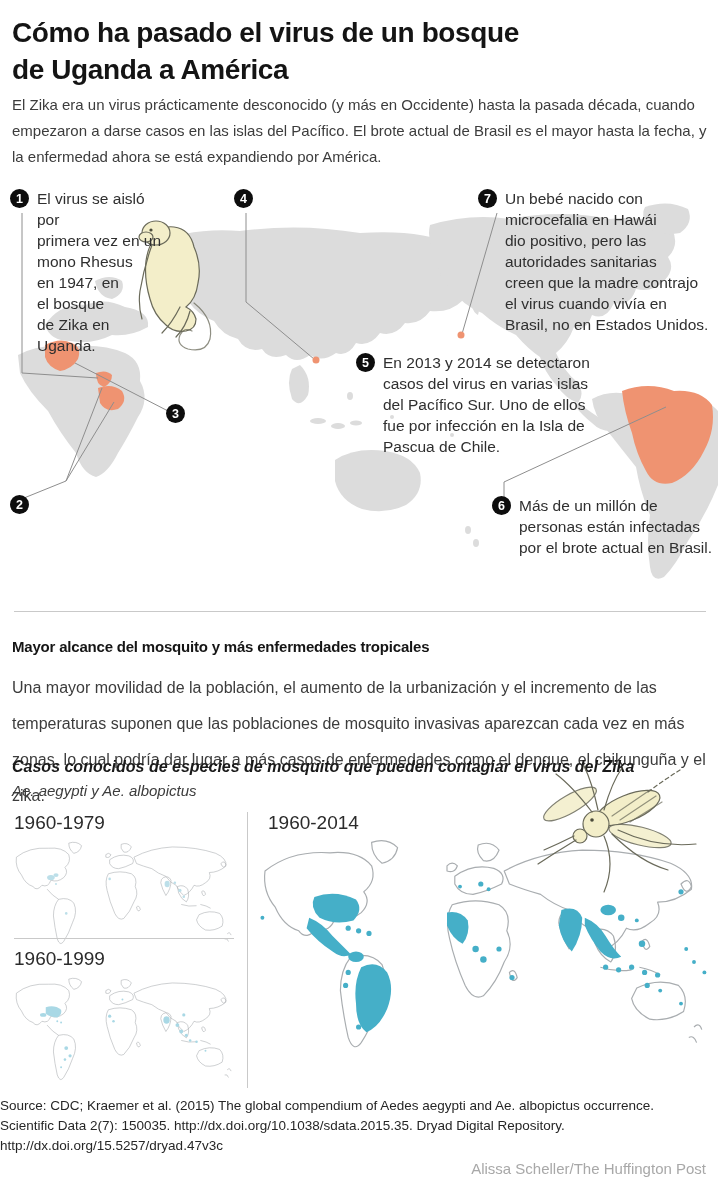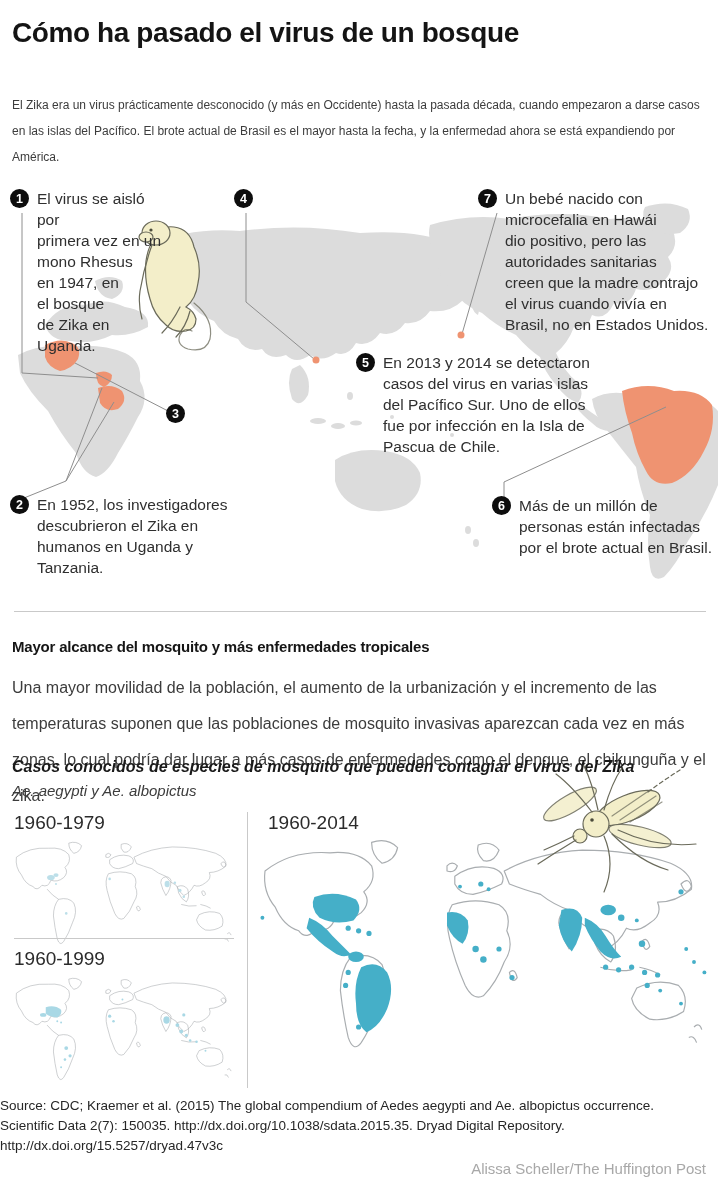--- a/index.html
+++ b/index.html
@@ -1,20 +1,20 @@
 <!DOCTYPE html>
 <html style="--highlight-orange: #ef9371; --map-gray: #dcdcdc; --occurrence-teal: #45afc8; --blue-light: #bcdfe9; --blue-mid: #a9d8e5; --outline-gray: #a9adb0; --illustration-yellow: #f3eec9;"><head>
 <meta charset="utf-8">
 <style>
   html,body{margin:0;padding:0;background:#fff;}
   #canvas{position:relative;width:720px;height:1198px;background:#fff;overflow:hidden;
           font-family:"Liberation Sans",sans-serif;color:#2e2e2e;}
   .abs{position:absolute;}
   h1{margin:0;font-size:28px;line-height:37px;font-weight:700;color:#141414;letter-spacing:-.4px;}
-  .intro{font-size:12px;line-height:26px;color:#3c3c3c;}
+  .intro{font-size:15px;line-height:26px;color:#3c3c3c;}
   .callout{position:absolute;display:flex;gap:8px;align-items:flex-start;}
   .badge{flex:0 0 auto;width:19px;height:19px;border-radius:50%;background:#0d0d0d;color:#fff;
          font-size:12.5px;font-weight:700;display:flex;align-items:center;justify-content:center;margin-top:1px;}
   .ctext{font-size:15.5px;line-height:21px;color:#2f2f2f;white-space:pre-line;}
   .rule{position:absolute;height:1px;background:#c9c9c9;}
   .vrule{position:absolute;width:1px;background:#c9c9c9;}
   h2{margin:0;font-size:15px;font-weight:700;color:#151515;letter-spacing:-.2px;}
   .para2{font-size:16px;line-height:36px;color:#3c3c3c;}
   .maptitle{font-size:16px;font-weight:700;color:#1a1a1a;}
   .mapsub{font-size:15px;font-style:italic;color:#3c3c3c;}
@@ -30,21 +30,21 @@
   .blobB{fill:var(--blue-mid);}
   .blobC{fill:var(--occurrence-teal);}
   .bug{stroke:#6a6a5a;stroke-width:1.2;fill:none;stroke-linecap:round;}
   .bugfill{fill:var(--illustration-yellow);stroke:#6a6a5a;stroke-width:1.2;}
 </style>
 </head>
 <body>
 
 <div id="canvas">
 
-  <h1 class="abs" style="left:12px;top:14px;width:600px;"><span>Cómo ha pasado el virus de un bosque</span><br></h1>
+  <h1 class="abs" style="left:12px;top:14px;width:600px;"><span>Cómo ha pasado el virus de un bosque</span><br><span>de Uganda a América</span></h1>
 
   <div class="abs intro" style="left:12px;top:92px;width:700px;">El Zika era un virus prácticamente desconocido (y más en Occidente) hasta la pasada década, cuando empezaron a darse casos en las islas del Pacífico. El brote actual de Brasil es el mayor hasta la fecha, y la enfermedad ahora se está expandiendo por América.</div>
 
   <div class="abs" style="left:0;top:185px;width:720px;height:425px;">
 
     <svg width="720" height="425" viewBox="0 0 720 425">
 
       <path class="cont" d="M95,96 Q110,88 122,96 Q126,108 112,114 Q98,112 95,96 Z"></path>
       <path class="cont" d="M45,140 Q60,118 85,120 Q105,112 125,122 Q150,126 148,142 Q130,152 112,150 Q92,160 70,156 Q50,156 45,140 Z"></path>
       <path class="cont" d="M18,170 Q40,158 70,162 Q100,158 125,168 Q142,176 140,196 Q150,214 138,232 Q128,252 118,268 Q108,288 96,292 Q82,288 76,268 Q60,248 48,226 Q28,206 20,188 Z"></path>
@@ -122,24 +122,20 @@
     <div class="callout" style="left:356px;top:167px;width:250px;">
       <div class="badge">5</div>
       <div class="ctext">En 2013 y 2014 se detectaron
 casos del virus en varias islas
 del Pacífico Sur. Uno de ellos
 fue por infección en la Isla de
 Pascua de Chile.</div>
     </div>
     <div class="callout" style="left:10px;top:309px;width:240px;">
       <div class="badge">2</div>
-      <div class="ctext">En 1952, los investigadores
-descubrieron el Zika en
-humanos en Uganda y
-Tanzania.</div>
     </div>
     <div class="callout" style="left:492px;top:310px;width:228px;">
       <div class="badge">6</div>
       <div class="ctext">Más de un millón de
 personas están infectadas
 por el brote actual en Brasil.</div>
     </div>
   </div>
 
   <div class="rule" style="left:14px;top:611px;width:692px;"></div>

